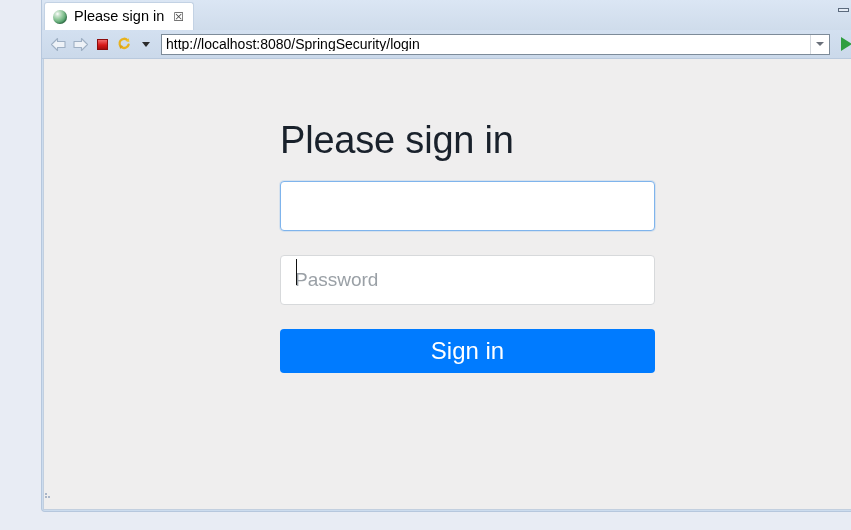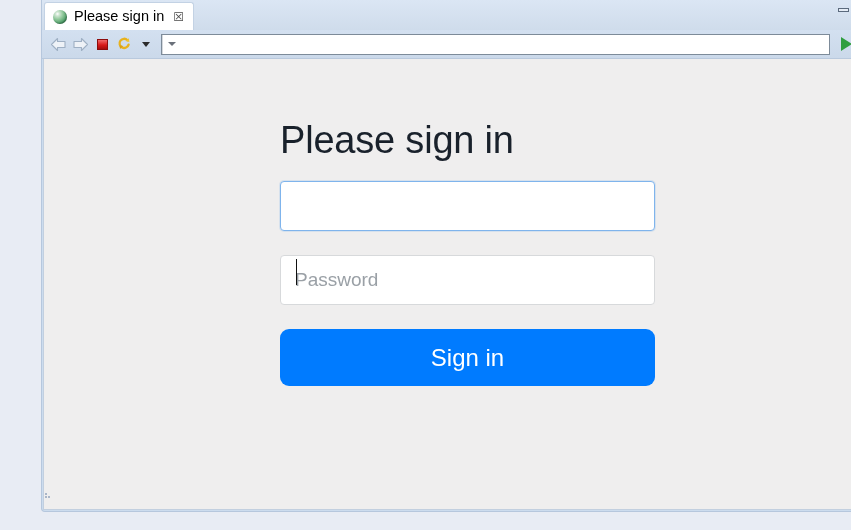--- a/index.html
+++ b/index.html
@@ -260,24 +260,24 @@
     position: absolute;
     left: 252px;
     top: 200px;
     width: 1px;
     height: 26px;
     background: #111;
   }
   .gap { height: 24px; }
   .signin-btn {
     width: 375px;
-    height: 57px;
+    height: 44px;
     background: #007bff;
     border: none;
-    border-radius: 9px;
+    border-radius: 4px;
     color: #ffffff;
     font-size: 24px;
     font-family: "Liberation Sans", sans-serif;
     cursor: pointer;
     display: block;
   }
 
   
   .grip {
     position: absolute;
@@ -336,20 +336,21 @@
         <path d="M12.9 1.2 L13.3 4.9 L9.6 4.0 Z" fill="#f0c431"></path>
         <path d="M4.0 11.9 L3.6 8.2 L7.3 9.1 Z" fill="#d9a017"></path>
       </svg>
     </span>
 
     <span class="tbtn">
       <span class="chev"></span>
     </span>
 
     <div class="urlbar">
+      <span class="urltext" title="http://localhost:8080/SpringSecurity/login">http://localhost:8080/SpringSecurity/login</span>
       <span class="url-drop">
         <span class="chev-thin"></span>
       </span>
     </div>
 
     <span class="tbtn">
       <span class="go-tri"></span>
     </span>
 
     <span class="ext-btn">

